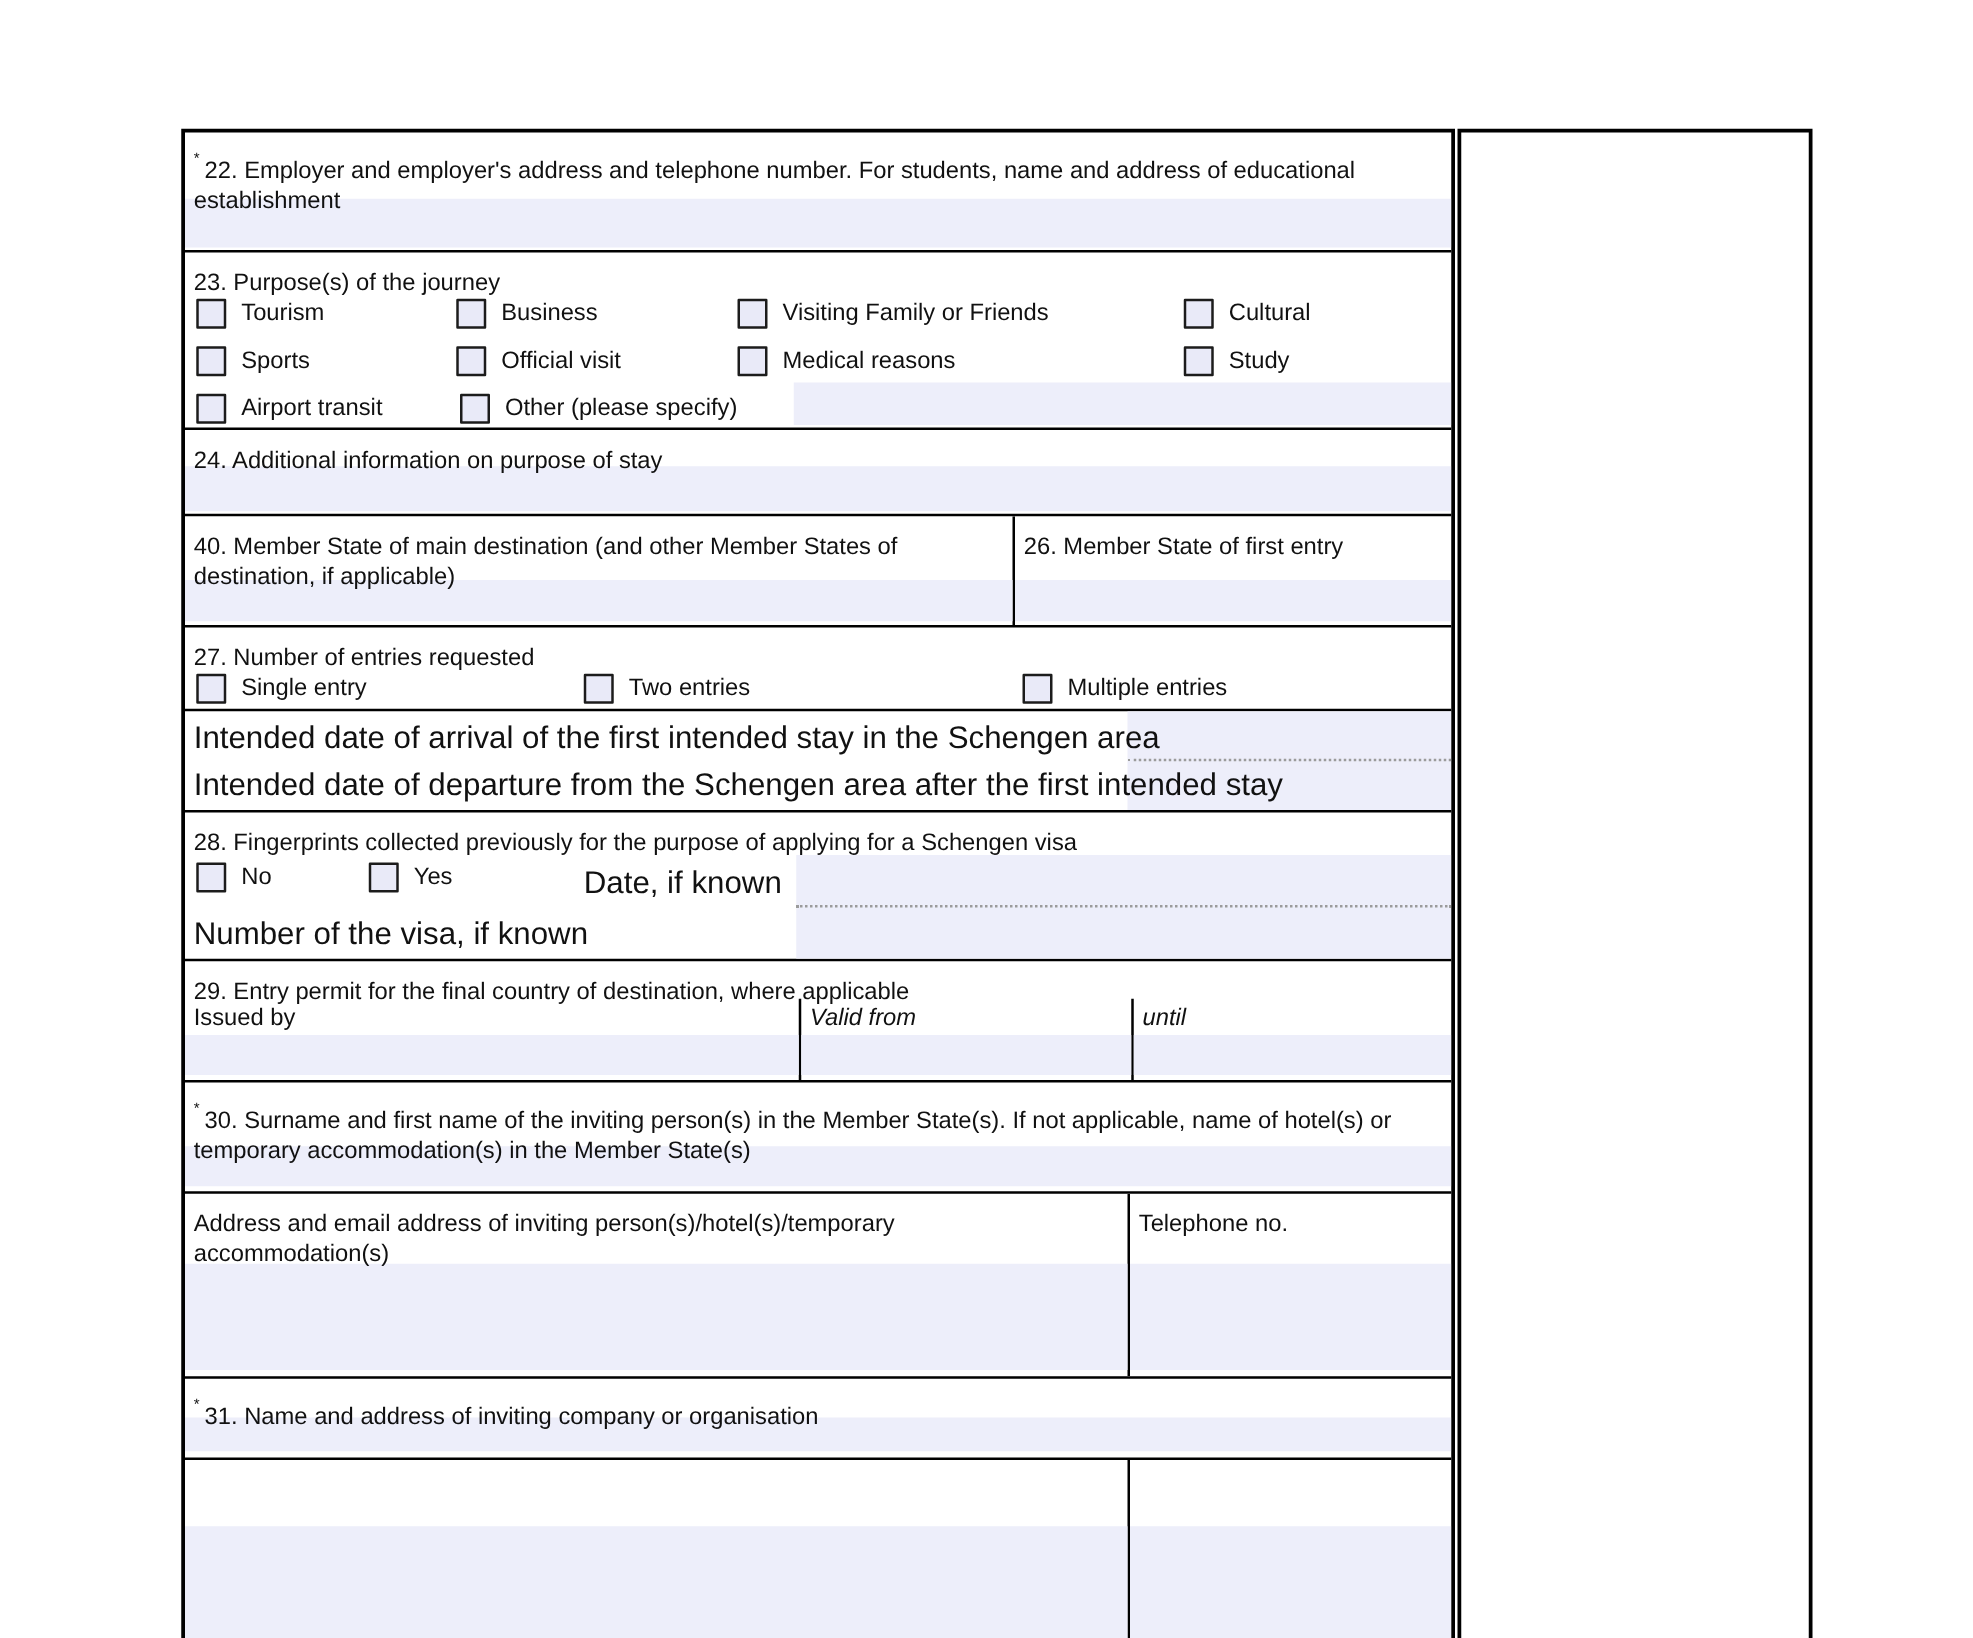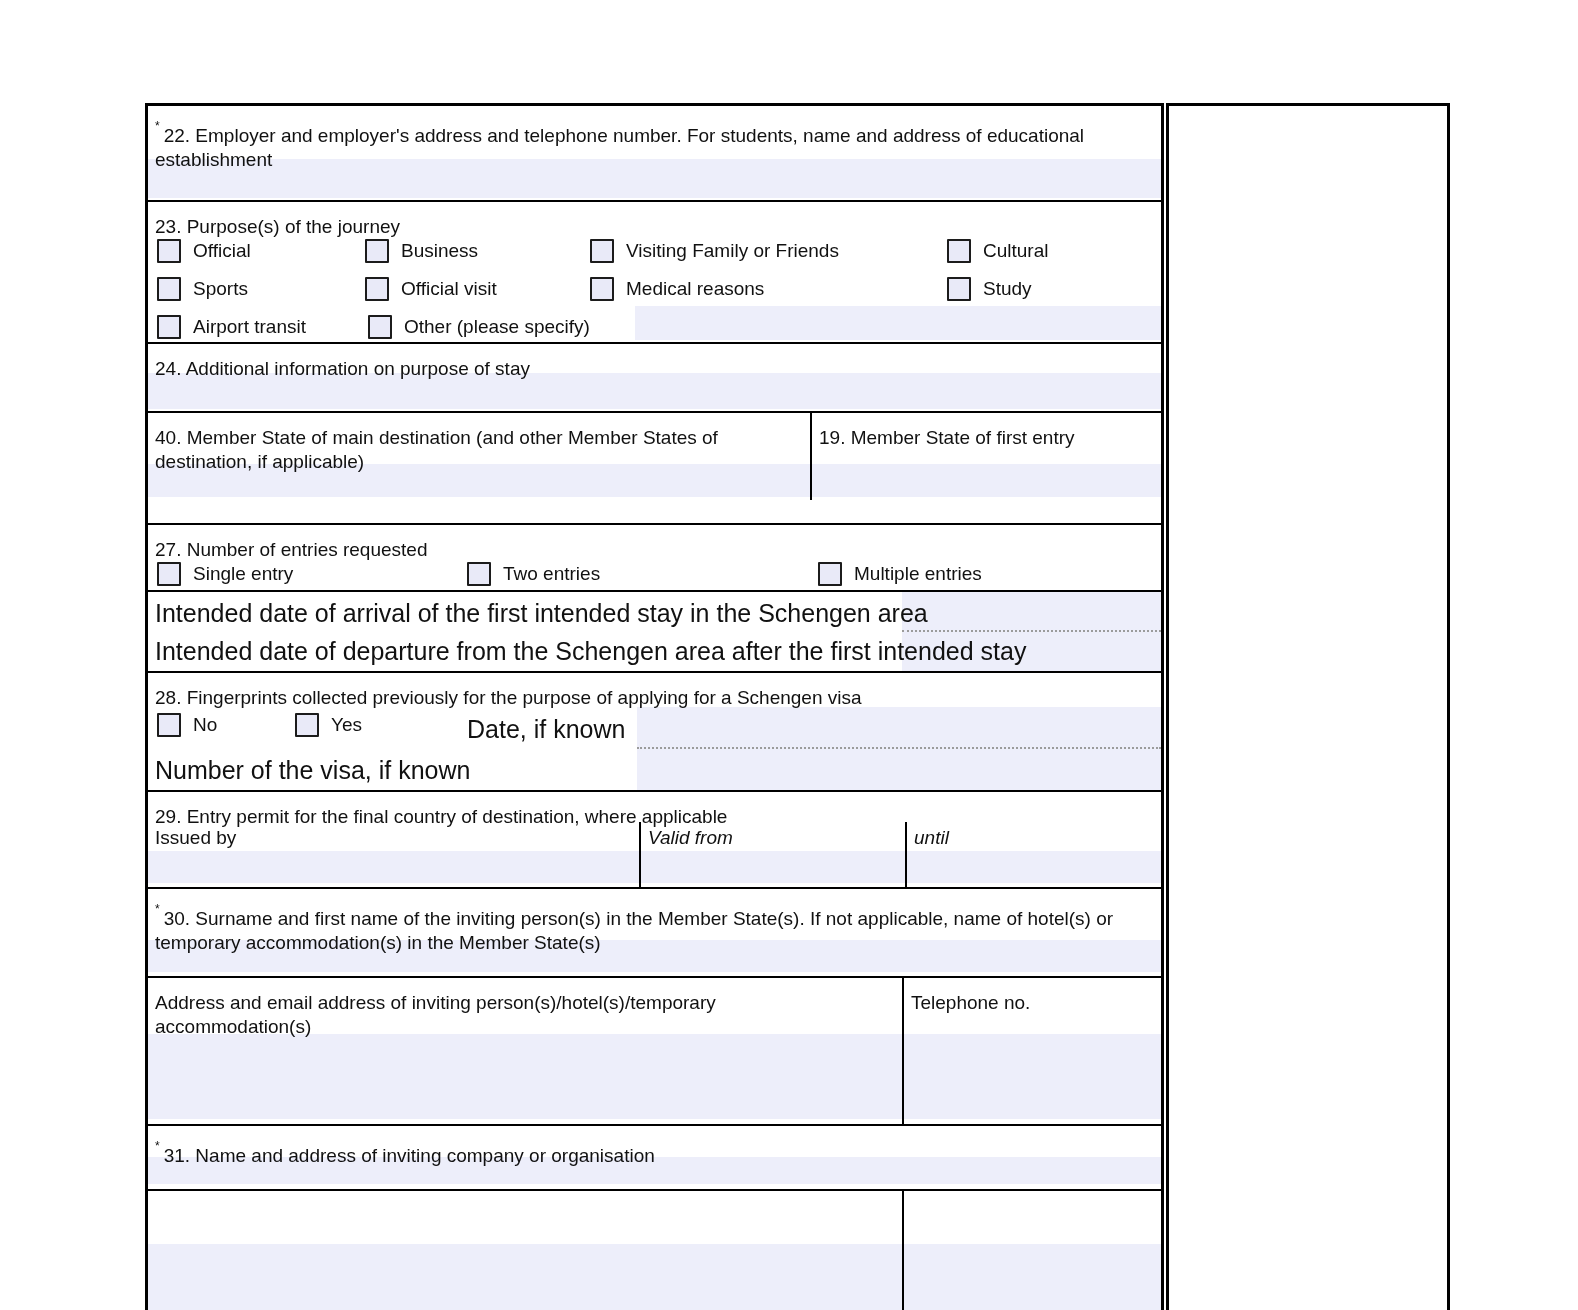--- a/index.html
+++ b/index.html
@@ -25,21 +25,21 @@
     position: absolute; left: 1166px; top: 103px; width: 284px; height: 1400px;
     border: 3px solid var(--border);
     background: #fff;
   }
   .row { position: relative; border-top: 2px solid var(--border); overflow: hidden; }
   .row.first { border-top: none; }
   .r22 { height: 94px; }
   .r23 { height: 142px; }
   .r24 { height: 69px; }
   .r2526 { height: 89px; display: flex; }
-  .r27 { height: 67px; margin-top: 23px; }
+  .r27 { height: 67px; }
   .rdates { height: 81px; }
   .r28 { height: 119px; }
   .r29 { height: 97px; }
   .r30 { height: 89px; }
   .raddr { height: 148px; display: flex; }
   .r31 { height: 65px; }
   .rcontact { height: 210px; display: flex; }
 
   .cell-label {
     position: relative;
@@ -86,21 +86,21 @@
   <div class="row first r22">
     <div class="cell-label" style="max-width:955px"><sup class="star">*</sup><span>22. Employer and employer's address and telephone number. For students, name and address of educational establishment</span></div>
     <div class="field" style="bottom:2px;height:39px"></div>
   </div>
 
   <div class="row r23">
     <div class="cell-label">23. Purpose(s) of the journey</div>
     <div class="field" style="left:487px;bottom:2px;height:34px"></div>
     <div class="cb" style="left:9px;top:37px">
         <span class="box"></span>
-        <span class="lbl">Official</span>
+        <span class="lbl">Tourism</span>
       </div>
     <div class="cb" style="left:217px;top:37px">
         <span class="box"></span>
         <span class="lbl">Business</span>
       </div>
     <div class="cb" style="left:442px;top:37px">
         <span class="box"></span>
         <span class="lbl">Visiting Family or Friends</span>
       </div>
     <div class="cb" style="left:799px;top:37px">
@@ -137,21 +137,21 @@
     <div class="cell-label">24. Additional information on purpose of stay</div>
     <div class="field" style="bottom:2px;height:36px"></div>
   </div>
 
   <div class="row r2526">
     <div class="split-left" style="width:662px">
       <div class="cell-label">40. Member State of main destination (and other Member States of destination, if applicable)</div>
       <div class="field" style="bottom:3px;height:33px"></div>
     </div>
     <div class="split-right">
-      <div class="cell-label">19. Member State of first entry</div>
+      <div class="cell-label">26. Member State of first entry</div>
       <div class="field" style="bottom:3px;height:33px"></div>
     </div>
   </div>
 
   <div class="row r27">
     <div class="cell-label">27. Number of entries requested</div>
     <div class="cb" style="left:9px;top:37px">
         <span class="box"></span>
         <span class="lbl">Single entry</span>
       </div>

